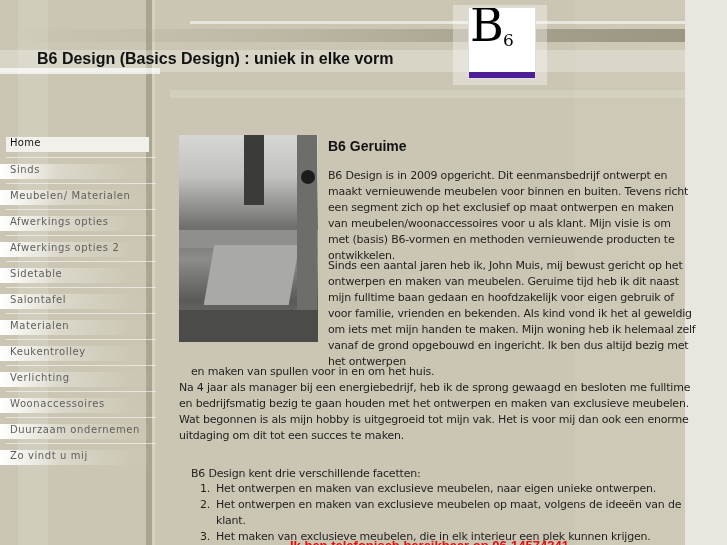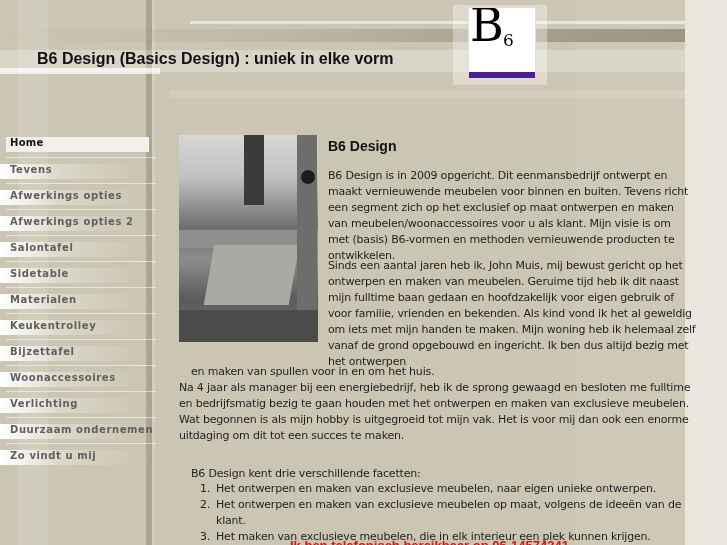--- a/index.html
+++ b/index.html
@@ -36,21 +36,21 @@
   .nav-item {
     position:relative; height:26px; display:block; cursor:pointer;
   }
   .nav-item .bar {
     position:absolute; left:0; top:3px; height:15px; width:148px;
     background:linear-gradient(to right, #ffffff 0%, #f7f6f2 10%, rgba(230,228,218,0.6) 40%, rgba(210,206,190,0.1) 90%);
   }
   .nav-item .line { position:absolute; left:6px; top:22px; width:150px; height:1px; background:rgba(255,255,255,0.55); }
   .nav-item .label {
     position:absolute; left:10px; top:3px;
-    font-family:"DejaVu Sans", sans-serif; font-weight:bold; font-size:10px; color:#5f5f5f; letter-spacing:0.6px;
+    font-family:"DejaVu Sans", sans-serif; font-weight:normal; font-size:10px; color:#5f5f5f; letter-spacing:0.6px;
   }
   .nav-item.active .bar { left:6px; top:2px; width:143px; height:15px; background:#f1f0eb; }
   .nav-item.active .label { color:#111; top:2px; letter-spacing:0.3px; }
 
   .photo {
     position:absolute; left:179px; top:135px; width:139px; height:207px; overflow:hidden;
     background:linear-gradient(180deg, #d6d6d4 0%, #c2c2c0 20%, #6e6e6c 45%, #8c8c8a 60%, #5a5a58 80%, #7c7c7a 100%);
   }
   .photo .col { position:absolute; left:65px; top:0; width:20px; height:70px; background:#3b3b3a; }
   .photo .arm { position:absolute; left:0; top:95px; width:139px; height:18px; background:#8f8f8d; }
@@ -98,66 +98,66 @@
 </div>
 
 <nav class="nav">
   <a class="nav-item active">
       <span class="bar"></span>
       <span class="label">Home</span>
       <span class="line"></span>
     </a>
   <a class="nav-item">
       <span class="bar"></span>
-      <span class="label">Tevens</span>
+      <span class="label">Sinds</span>
+      <span class="line"></span>
+    </a>
+  <a class="nav-item">
+      <span class="bar"></span>
+      <span class="label">Meubelen/ Materialen</span>
       <span class="line"></span>
     </a>
   <a class="nav-item">
       <span class="bar"></span>
       <span class="label">Afwerkings opties</span>
       <span class="line"></span>
     </a>
   <a class="nav-item">
       <span class="bar"></span>
       <span class="label">Afwerkings opties 2</span>
       <span class="line"></span>
     </a>
   <a class="nav-item">
       <span class="bar"></span>
-      <span class="label">Salontafel</span>
+      <span class="label">Sidetable</span>
       <span class="line"></span>
     </a>
   <a class="nav-item">
       <span class="bar"></span>
-      <span class="label">Sidetable</span>
+      <span class="label">Salontafel</span>
       <span class="line"></span>
     </a>
   <a class="nav-item">
       <span class="bar"></span>
       <span class="label">Materialen</span>
       <span class="line"></span>
     </a>
   <a class="nav-item">
       <span class="bar"></span>
       <span class="label">Keukentrolley</span>
       <span class="line"></span>
     </a>
   <a class="nav-item">
       <span class="bar"></span>
-      <span class="label">Bijzettafel</span>
+      <span class="label">Verlichting</span>
       <span class="line"></span>
     </a>
   <a class="nav-item">
       <span class="bar"></span>
       <span class="label">Woonaccessoires</span>
-      <span class="line"></span>
-    </a>
-  <a class="nav-item">
-      <span class="bar"></span>
-      <span class="label">Verlichting</span>
       <span class="line"></span>
     </a>
   <a class="nav-item">
       <span class="bar"></span>
       <span class="label">Duurzaam ondernemen</span>
       <span class="line"></span>
     </a>
   <a class="nav-item">
       <span class="bar"></span>
       <span class="label">Zo vindt u mij</span>
@@ -166,21 +166,21 @@
 
 <div class="photo" title="black-and-white photo of woodworking machine">
   <div class="col"></div>
   <div class="arm"></div>
   <div class="slab"></div>
   <div class="post"></div>
   <div class="wheel"></div>
   <div class="base"></div>
 </div>
 
-<div class="heading">B6 Design</div>
+<div class="heading">B6 Geruime</div>
 <p class="para p1" style="margin:0">B6 Design is in 2009 opgericht. Dit eenmansbedrijf ontwerpt en maakt vernieuwende meubelen voor binnen en buiten. Tevens richt een segment zich op het exclusief op maat ontwerpen en maken van meubelen/woonaccessoires voor u als klant. Mijn visie is om met (basis) B6-vormen en methoden vernieuwende producten te ontwikkelen.</p>
 <p class="para p2" style="margin:0">Sinds een aantal jaren heb ik, John Muis, mij bewust gericht op het ontwerpen en maken van meubelen. Geruime tijd heb ik dit naast mijn fulltime baan gedaan en hoofdzakelijk voor eigen gebruik of voor familie, vrienden en bekenden. Als kind vond ik het al geweldig om iets met mijn handen te maken. Mijn woning heb ik helemaal zelf vanaf de grond opgebouwd en ingericht. Ik ben dus altijd bezig met het ontwerpen</p>
 <p class="para p2-tail" style="margin:12px">en maken van spullen voor in en om het huis.</p>
 <p class="para p3" style="margin:0">Na 4 jaar als manager bij een energiebedrijf, heb ik de sprong gewaagd en besloten me fulltime en bedrijfsmatig bezig te gaan houden met het ontwerpen en maken van exclusieve meubelen. Wat begonnen is als mijn hobby is uitgegroeid tot mijn vak. Het is voor mij dan ook een enorme uitdaging om dit tot een succes te maken.</p>
 <p class="para p4" style="margin:12px">B6 Design kent drie verschillende facetten:</p>
 
 <ol class="facets">
   <li><span class="num">1.</span><span>Het ontwerpen en maken van exclusieve meubelen, naar eigen unieke ontwerpen.</span></li>
   <li><span class="num">2.</span><span>Het ontwerpen en maken van exclusieve meubelen op maat, volgens de ideeën van de klant.</span></li>
   <li><span class="num">3.</span><span>Het maken van exclusieve meubelen, die in elk interieur een plek kunnen krijgen.</span></li>

